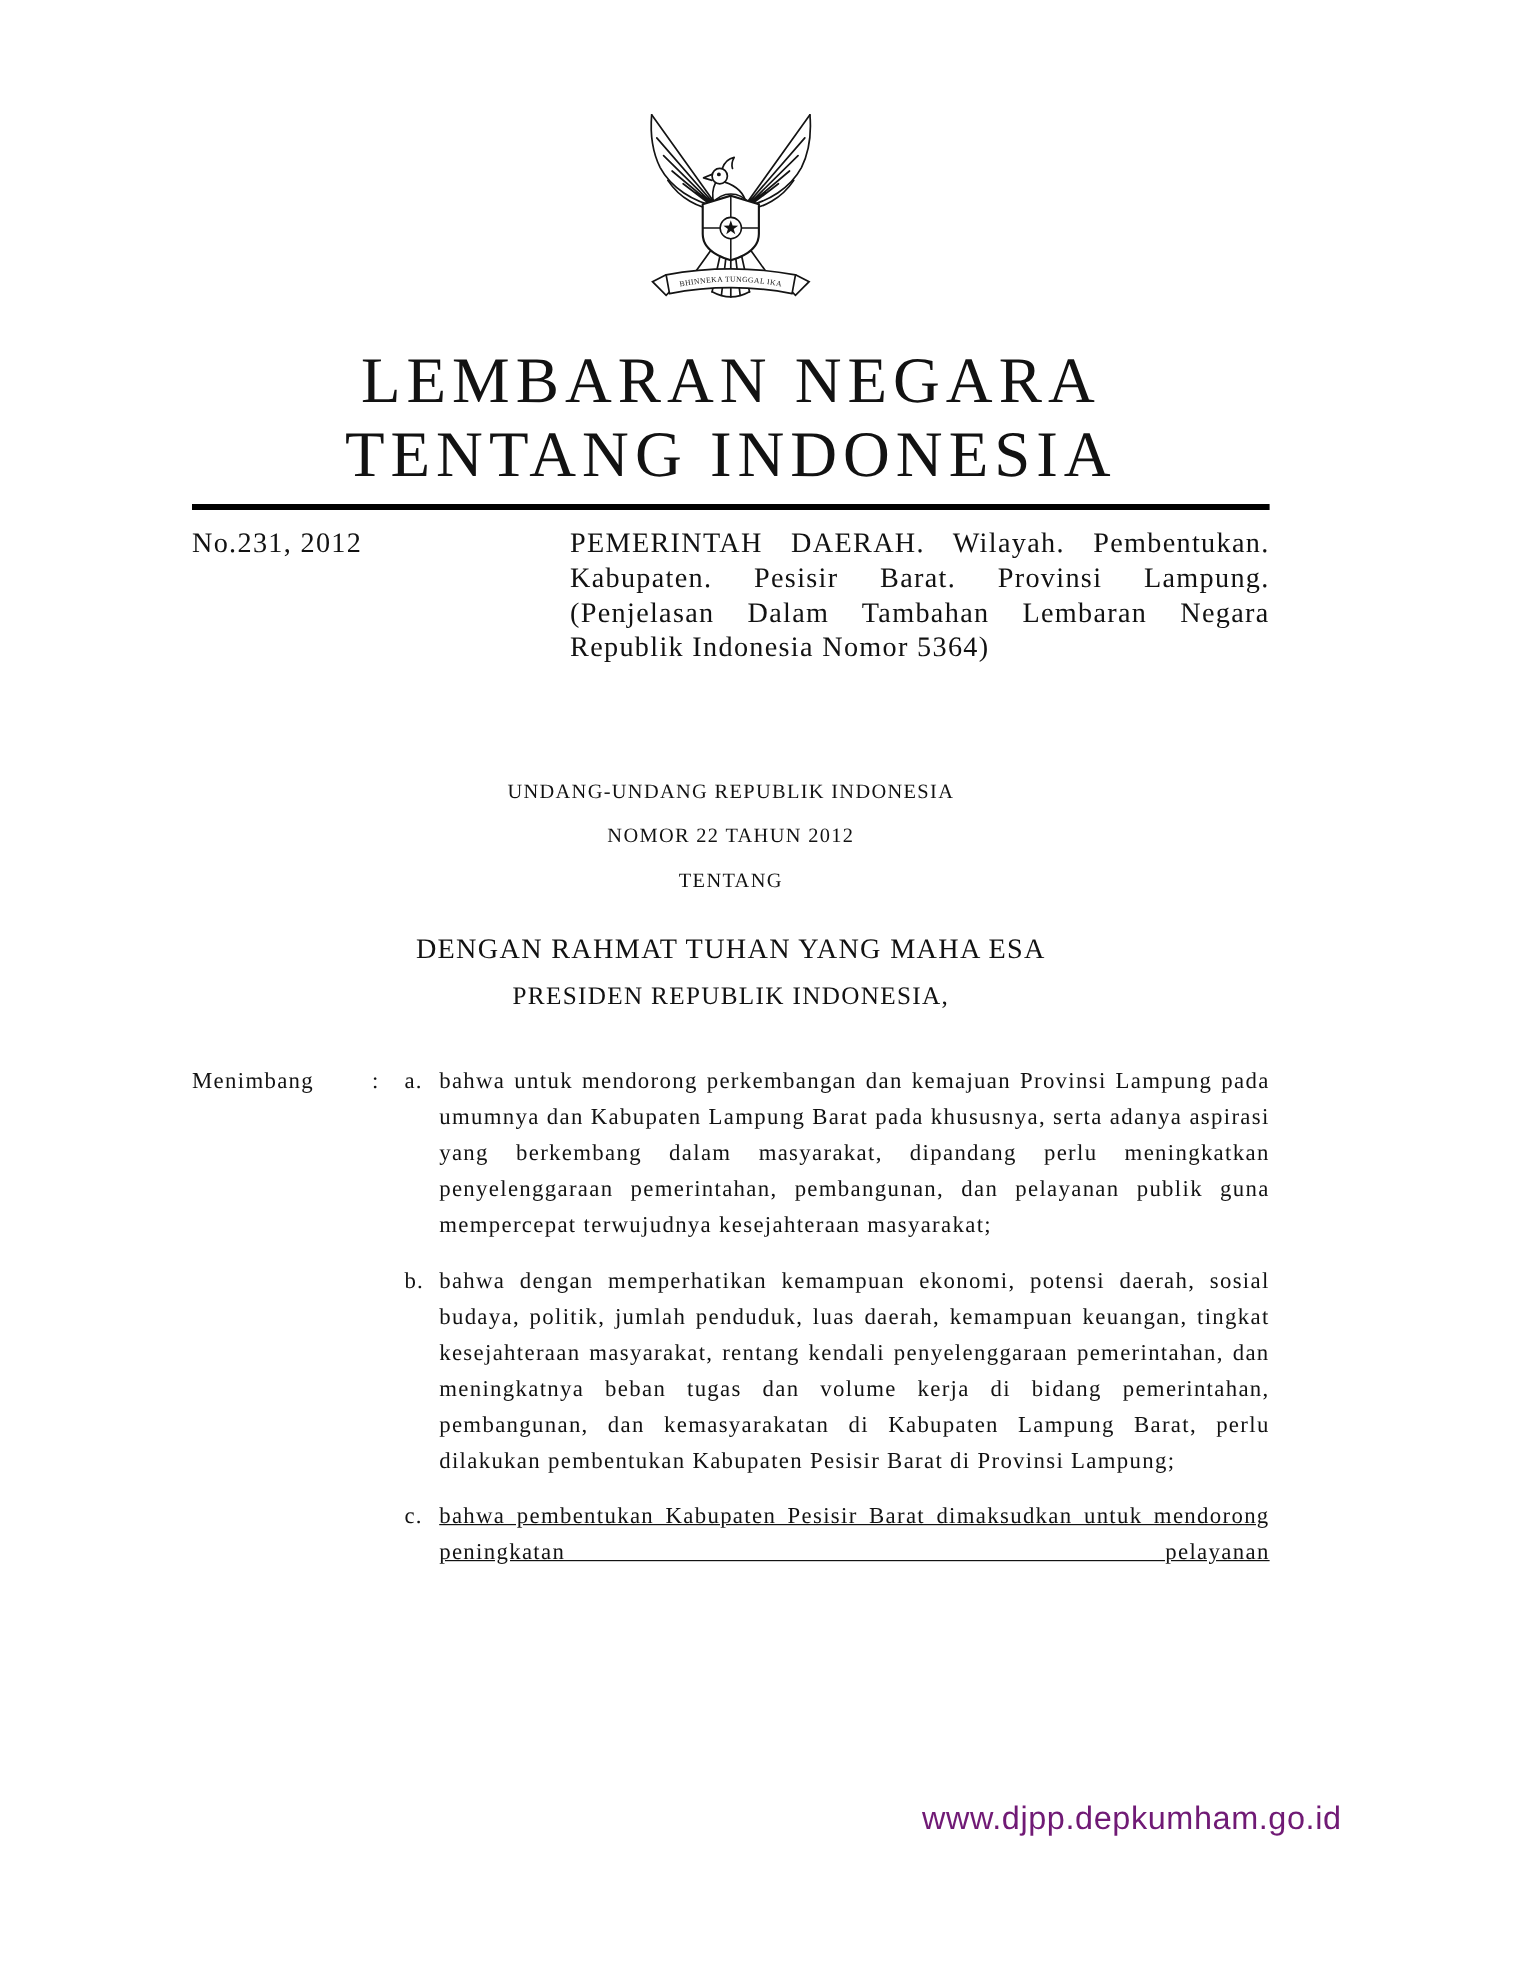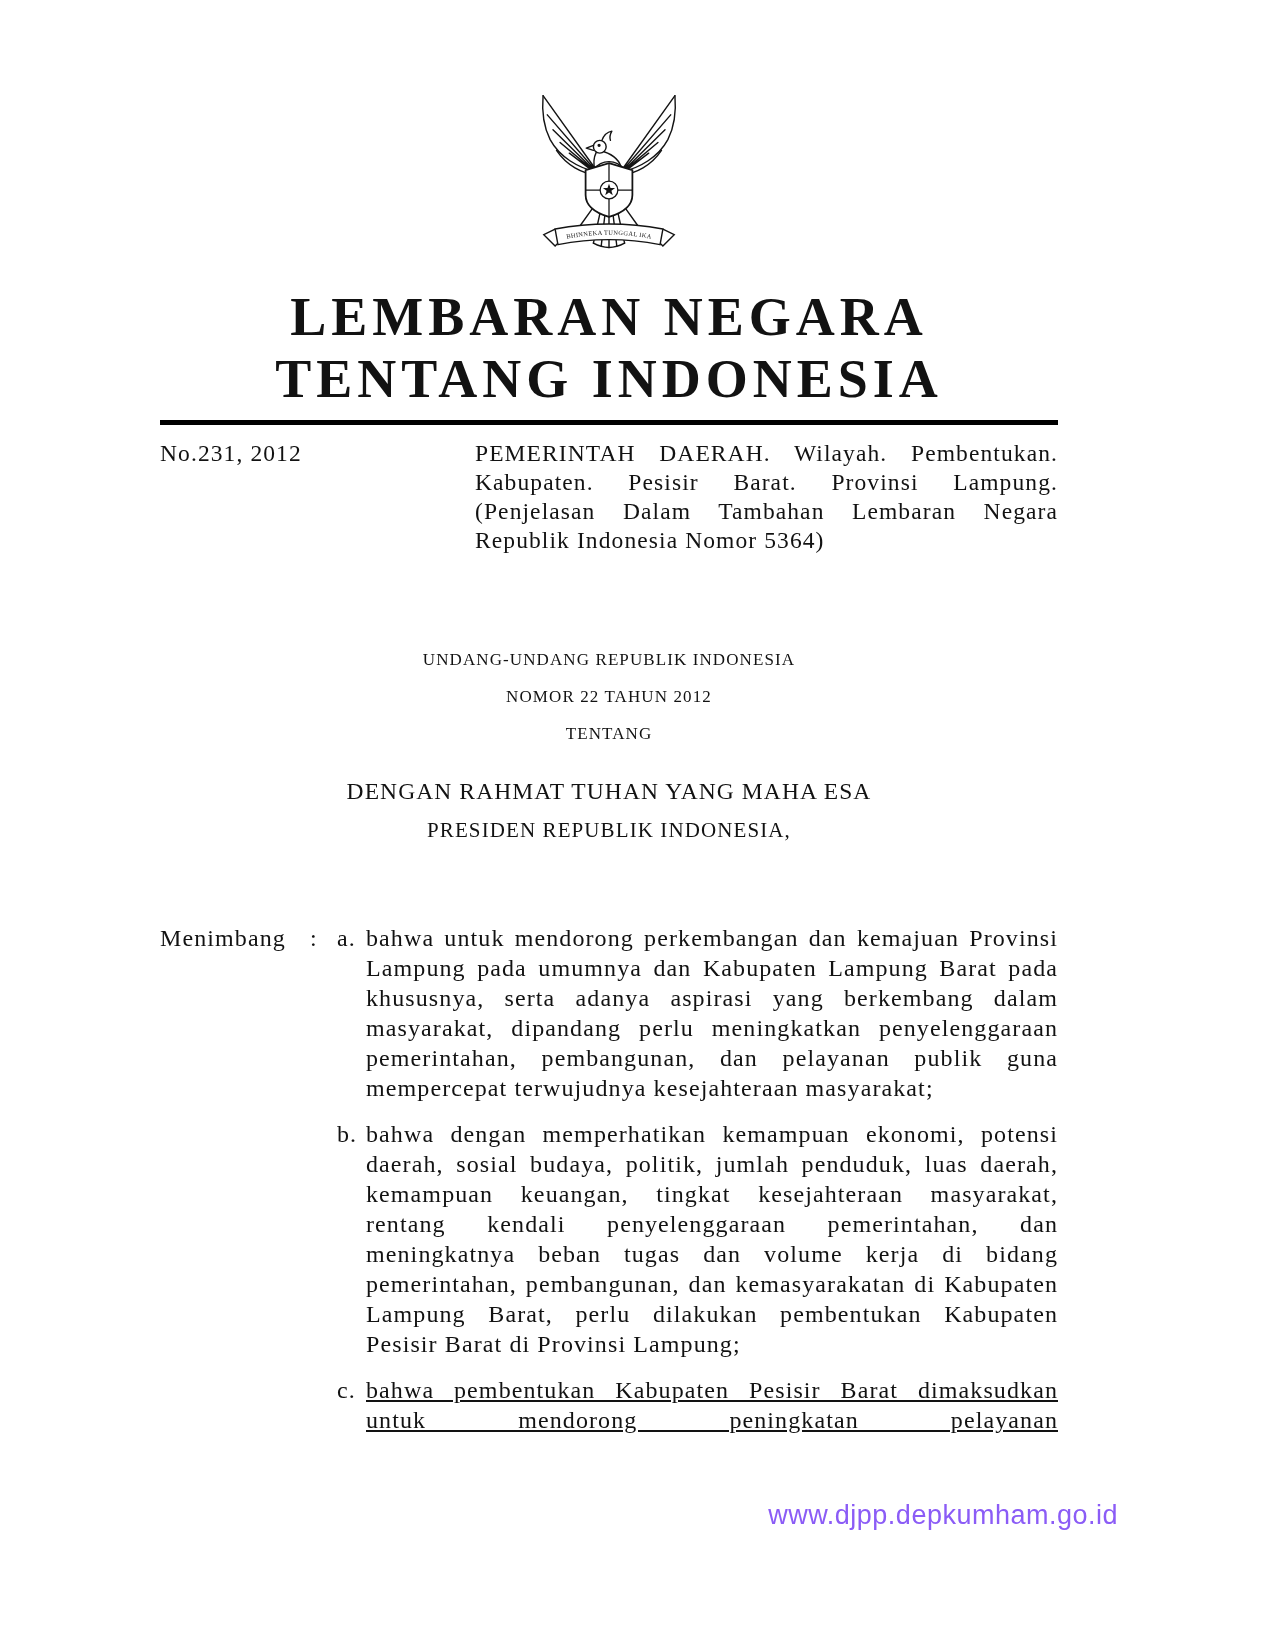--- a/index.html
+++ b/index.html
@@ -13,21 +13,21 @@
     font-family: "Liberation Serif", serif;
     overflow: hidden;
   }
   .content { padding: 0 217px 0 160px; }
 
   .emblem { display: block; margin: 84px auto 0; width: 156px; height: 178px; }
 
   .masthead-title {
     margin: 24px 0 0 0;
     text-align: center;
-    font-weight: bold;
+    font-weight: normal;
     font-size: 54px;
     line-height: 62px;
     letter-spacing: 5px;
   }
   .masthead-title span { display: block; }
 
   .rule { height: 5px; background: #000; margin-top: 10px; }
 
   .issue-row {
     display: flex;
@@ -44,41 +44,41 @@
     text-align: center;
     font-size: 17px;
     line-height: 37px;
     letter-spacing: 1.1px;
   }
   .invocation { margin-top: 26px; text-align: center; font-size: 23.5px; letter-spacing: 1.1px; }
   .authority  { margin-top: 13px; text-align: center; font-size: 21px; letter-spacing: 1.1px; }
 
   .consider {
     display: flex;
-    margin-top: 80px;
-    font-size: 24px;
+    margin-top: 44px;
+    font-size: 19px;
     line-height: 30px;
     letter-spacing: 1.1px;
   }
   .consider-label { flex: none; width: 150px; }
   .consider-colon { flex: none; width: 27px; }
   .consider-items { flex: 1; }
   .consider-item { display: flex; margin-bottom: 16px; }
   .consider-item:last-child { margin-bottom: 0; }
   .item-marker { flex: none; width: 29px; }
   .item-text { flex: 1; text-align: justify; }
   .item-clipped .item-text { text-align-last: justify; text-decoration: underline; }
 
   .watermark {
     position: absolute;
     top: 1500px;
     right: 157px;
     font-family: "Liberation Sans", sans-serif;
     font-size: 27px;
-    color: #8b5cf6;
+    color: #701a75;
     letter-spacing: 0.5px;
   }
 </style>
 </head>
 <body>
 
 <div class="page">
   <div class="content">
 
     <svg class="emblem" viewBox="0 0 220 250" aria-hidden="true">

